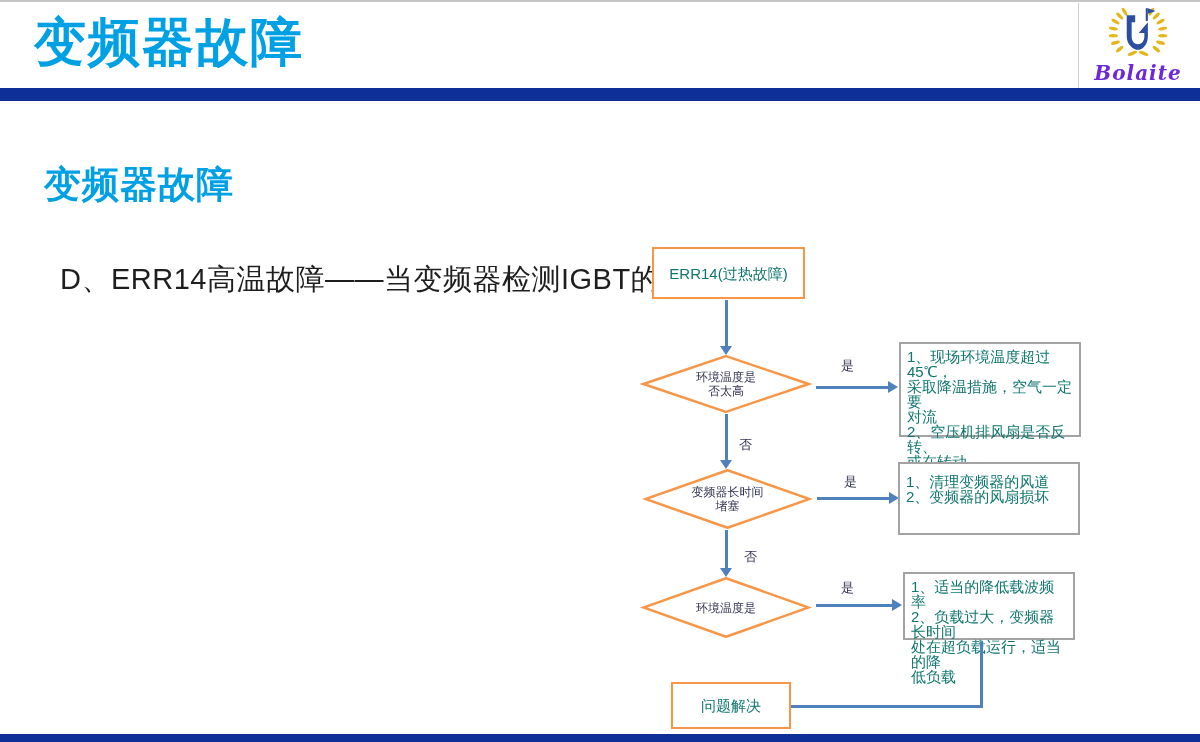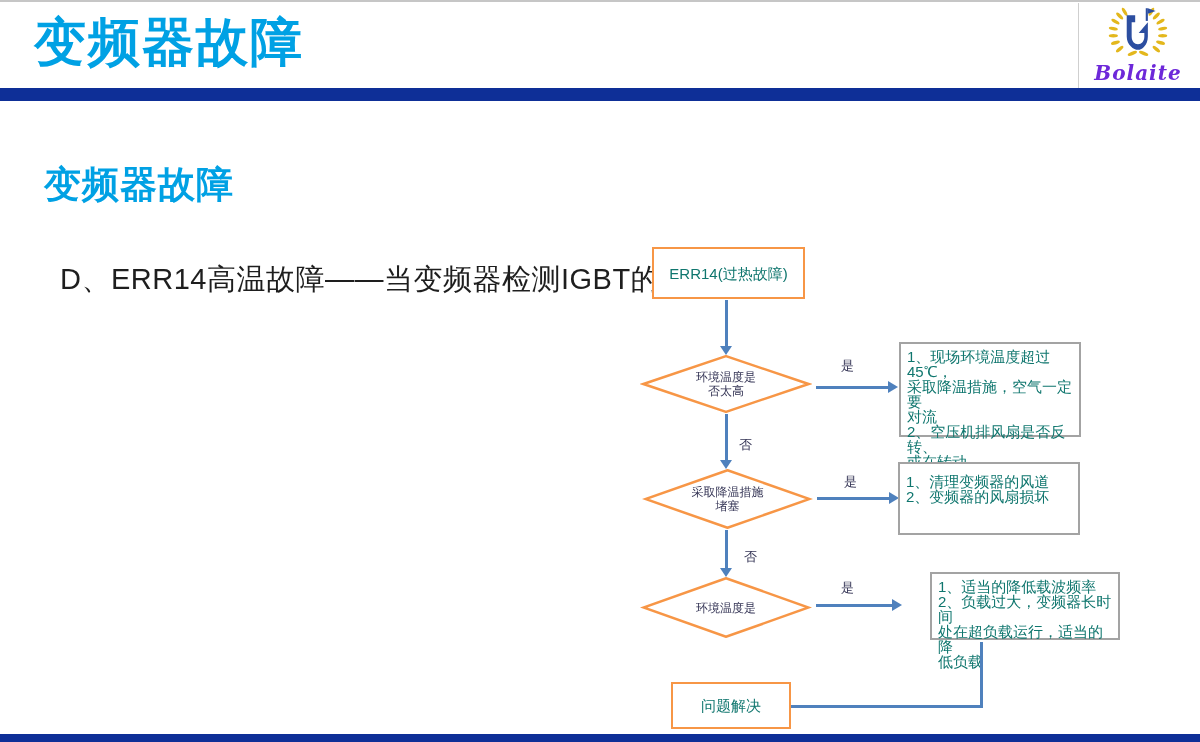--- a/index.html
+++ b/index.html
@@ -116,21 +116,21 @@
 或在转动</div>
 
     <span class="branch-label" style="left:739px;top:436px;">否</span>
     <div class="vline" style="left:725px;top:414px;height:46px;"></div>
     <div class="ah-down" style="left:720px;top:460px;"></div>
 
     <div class="diamond" style="left:642px;top:469px;width:171px;height:60px;">
       <svg viewBox="0 0 100 100" preserveAspectRatio="none">
         <polygon points="50,2 98,50 50,98 2,50" fill="#ffffff" stroke="#F79646" stroke-width="2.5" vector-effect="non-scaling-stroke"></polygon>
       </svg>
-      <span class="dtext">采取降温措施
+      <span class="dtext">变频器长时间
 堵塞</span>
     </div>
 
     <span class="branch-label" style="left:844px;top:473px;">是</span>
     <div class="hline" style="left:817px;top:497px;width:72px;"></div>
     <div class="ah-right" style="left:889px;top:492px;"></div>
     <div class="fc-node fc-action multiline" style="left:898px;top:462px;width:182px;height:73px;padding-top:10px;">1、清理变频器的风道
 2、变频器的风扇损坏</div>
 
     <span class="branch-label" style="left:744px;top:548px;">否</span>
@@ -140,21 +140,21 @@
     <div class="diamond" style="left:640px;top:577px;width:172px;height:61px;">
       <svg viewBox="0 0 100 100" preserveAspectRatio="none">
         <polygon points="50,2 98,50 50,98 2,50" fill="#ffffff" stroke="#F79646" stroke-width="2.5" vector-effect="non-scaling-stroke"></polygon>
       </svg>
       <span class="dtext">环境温度是</span>
     </div>
 
     <span class="branch-label" style="left:841px;top:579px;">是</span>
     <div class="hline" style="left:816px;top:604px;width:76px;"></div>
     <div class="ah-right" style="left:892px;top:599px;"></div>
-    <div class="fc-node fc-action multiline" style="left:930px;top:572px;width:190px;height:68px;">1、适当的降低载波频率
+    <div class="fc-node fc-action multiline" style="left:903px;top:572px;width:172px;height:68px;">1、适当的降低载波频率
 2、负载过大，变频器长时间
 处在超负载运行，适当的降
 低负载</div>
 
     <div class="vline" style="left:980px;top:642px;height:64px;"></div>
     <div class="hline" style="left:789px;top:705px;width:194px;"></div>
     <div class="ah-left" style="left:779px;top:700px;"></div>
 
     <div class="fc-node fc-box" style="left:671px;top:682px;width:120px;height:47px;">
       <span>问题解决</span>

